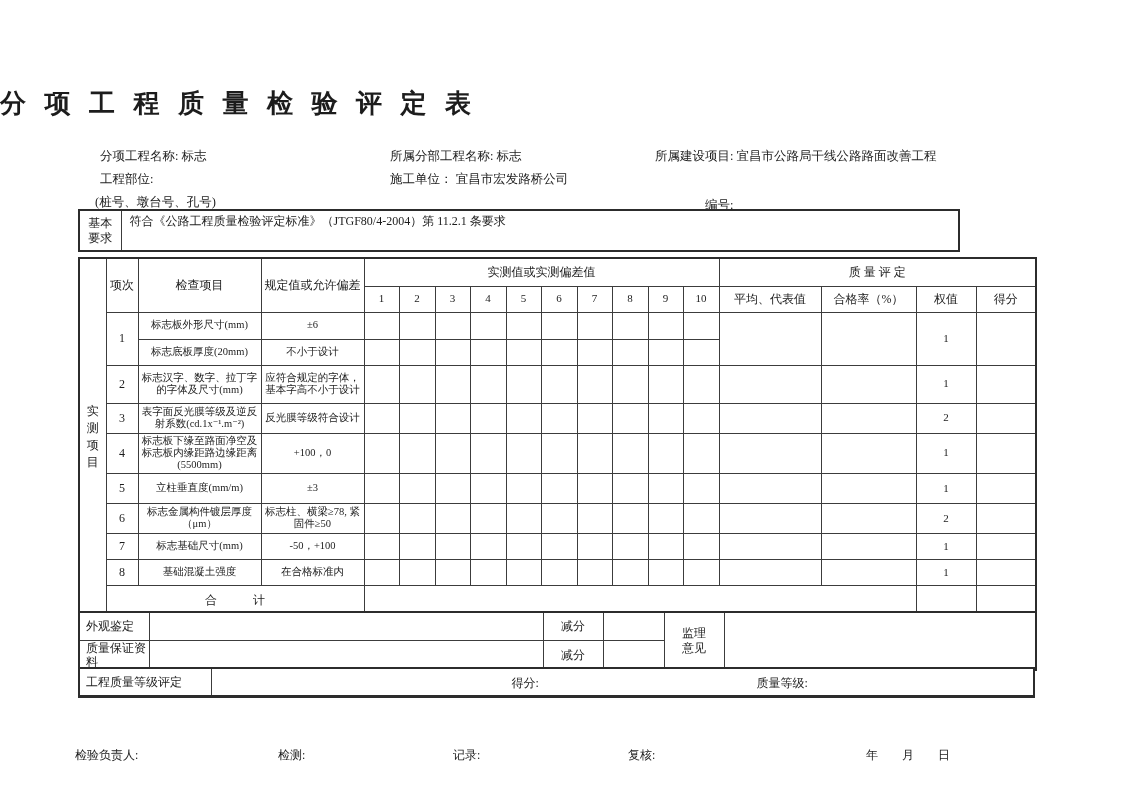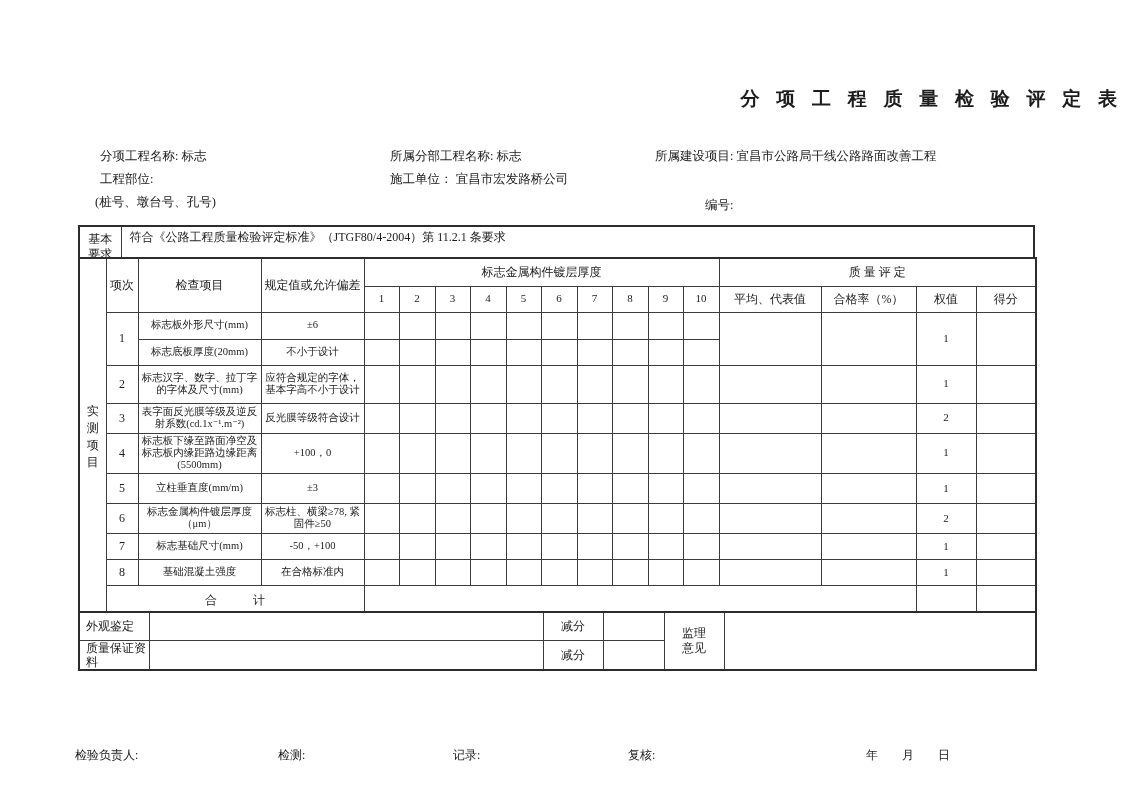--- a/index.html
+++ b/index.html
@@ -1,19 +1,19 @@
 <!DOCTYPE html>
 <html><head>
 <meta charset="utf-8">
 <style>
   html,body{margin:0;padding:0;background:#ffffff;}
   .page{position:relative;width:1123px;height:794px;background:#fff;
         font-family:"Liberation Serif","DejaVu Serif",serif;color:#1c1c1c;overflow:hidden;}
   .abs{position:absolute;}
-  .title{left:0;right:0;top:86px;text-align:right;font-size:19px;font-weight:bold;letter-spacing:6px;}
+  .title{left:0;right:0;top:86px;text-align:left;font-size:26px;font-weight:bold;letter-spacing:6px;}
   .info{font-size:12.5px;white-space:nowrap;}
   table{border-collapse:collapse;table-layout:fixed;position:absolute;background:#fff;}
   td{border:1px solid #3c3c3c;text-align:center;vertical-align:middle;
      font-size:11px;line-height:1.2;padding:0 2px;overflow:hidden;}
   #tblA,#tblB,#tblC,#tblD{border:2px solid #2c2c2c;}
   #tblB{border-top-width:2px;}
   #tblC{border-top-width:2px;}
   #tblD{border-bottom-width:3px;}
   .lbl{text-align:left;padding-left:6px;margin-top:16px;}
   .topleft{text-align:left;vertical-align:top;padding:3px 4px 0 8px;font-size:12px;}
@@ -38,21 +38,21 @@
   <div class="abs info" style="left:100px;top:148px;">分项工程名称: 标志</div>
   <div class="abs info" style="left:390px;top:148px;">所属分部工程名称: 标志</div>
   <div class="abs info" style="left:655px;top:148px;">所属建设项目: 宜昌市公路局干线公路路面改善工程</div>
 
   <div class="abs info" style="left:100px;top:171px;">工程部位:</div>
   <div class="abs info" style="left:390px;top:171px;">施工单位： 宜昌市宏发路桥公司</div>
 
   <div class="abs info" style="left:95px;top:194px;">(桩号、墩台号、孔号)</div>
   <div class="abs info" style="left:705px;top:197px;">编号:</div>
 
-  <table id="tblA" style="left:78px;top:225px;width:957px;font-family:Liberation Serif, serif;">
+  <table id="tblA" style="left:78px;top:209px;width:882px;font-family:Liberation Serif, serif;">
     <colgroup>
         <col style="width:42px">
         <col>
       </colgroup>
     <tbody>
         <tr class="hA">
       <td>
             <div class="narrow2">基本要求</div>
           </td>
       <td class="topleft">符合《公路工程质量检验评定标准》（JTGF80/4-2004）第 11.2.1 条要求</td>
@@ -82,21 +82,21 @@
         <col style="width:60px">
     </colgroup>
     <tbody>
         <tr class="h28">
       <td rowspan="12">
             <div class="vert">实测项目</div>
           </td>
       <td rowspan="2" class="f12">项次</td>
       <td rowspan="2" class="f12">检查项目</td>
       <td rowspan="2" class="f12">规定值或允许偏差</td>
-      <td colspan="10" class="f12">标志金属构件镀层厚度</td>
+      <td colspan="10" class="f12">实测值或实测偏差值</td>
       <td colspan="4" class="f12">质 量 评 定</td>
     </tr>
     <tr class="h26">
       <td>1</td>
       <td>2</td>
       <td>3</td>
       <td>4</td>
       <td>5</td>
       <td>6</td>
       <td>7</td>
@@ -308,20 +308,35 @@
     </tr>
     <tr class="h28">
       <td class="lbl f12">质量保证资料</td>
       <td></td>
       <td class="f12">减分</td>
       <td></td>
     </tr>
   </tbody>
     </table>
 
+  <table id="tblD" style="left:78px;top:667px;width:957px;">
+    <colgroup>
+        <col style="width:132px">
+        <col>
+      </colgroup>
+    <tbody>
+        <tr class="h28">
+      <td class="lbl f12">工程质量等级评定</td>
+      <td class="rel">
+        <span class="fldscore">得分:</span>
+        <span class="fldgrade">质量等级:</span>
+      </td>
+    </tr>
+  </tbody>
+    </table>
 
   <div class="abs foot" style="left:75px;top:706px;">检验负责人:</div>
   <div class="abs foot" style="left:278px;top:706px;">检测:</div>
   <div class="abs foot" style="left:453px;top:706px;">记录:</div>
   <div class="abs foot" style="left:628px;top:706px;">复核:</div>
   <div class="abs foot" style="left:866px;top:706px;">年　　月　　日</div>
 
 </div>
 
 </body></html>

